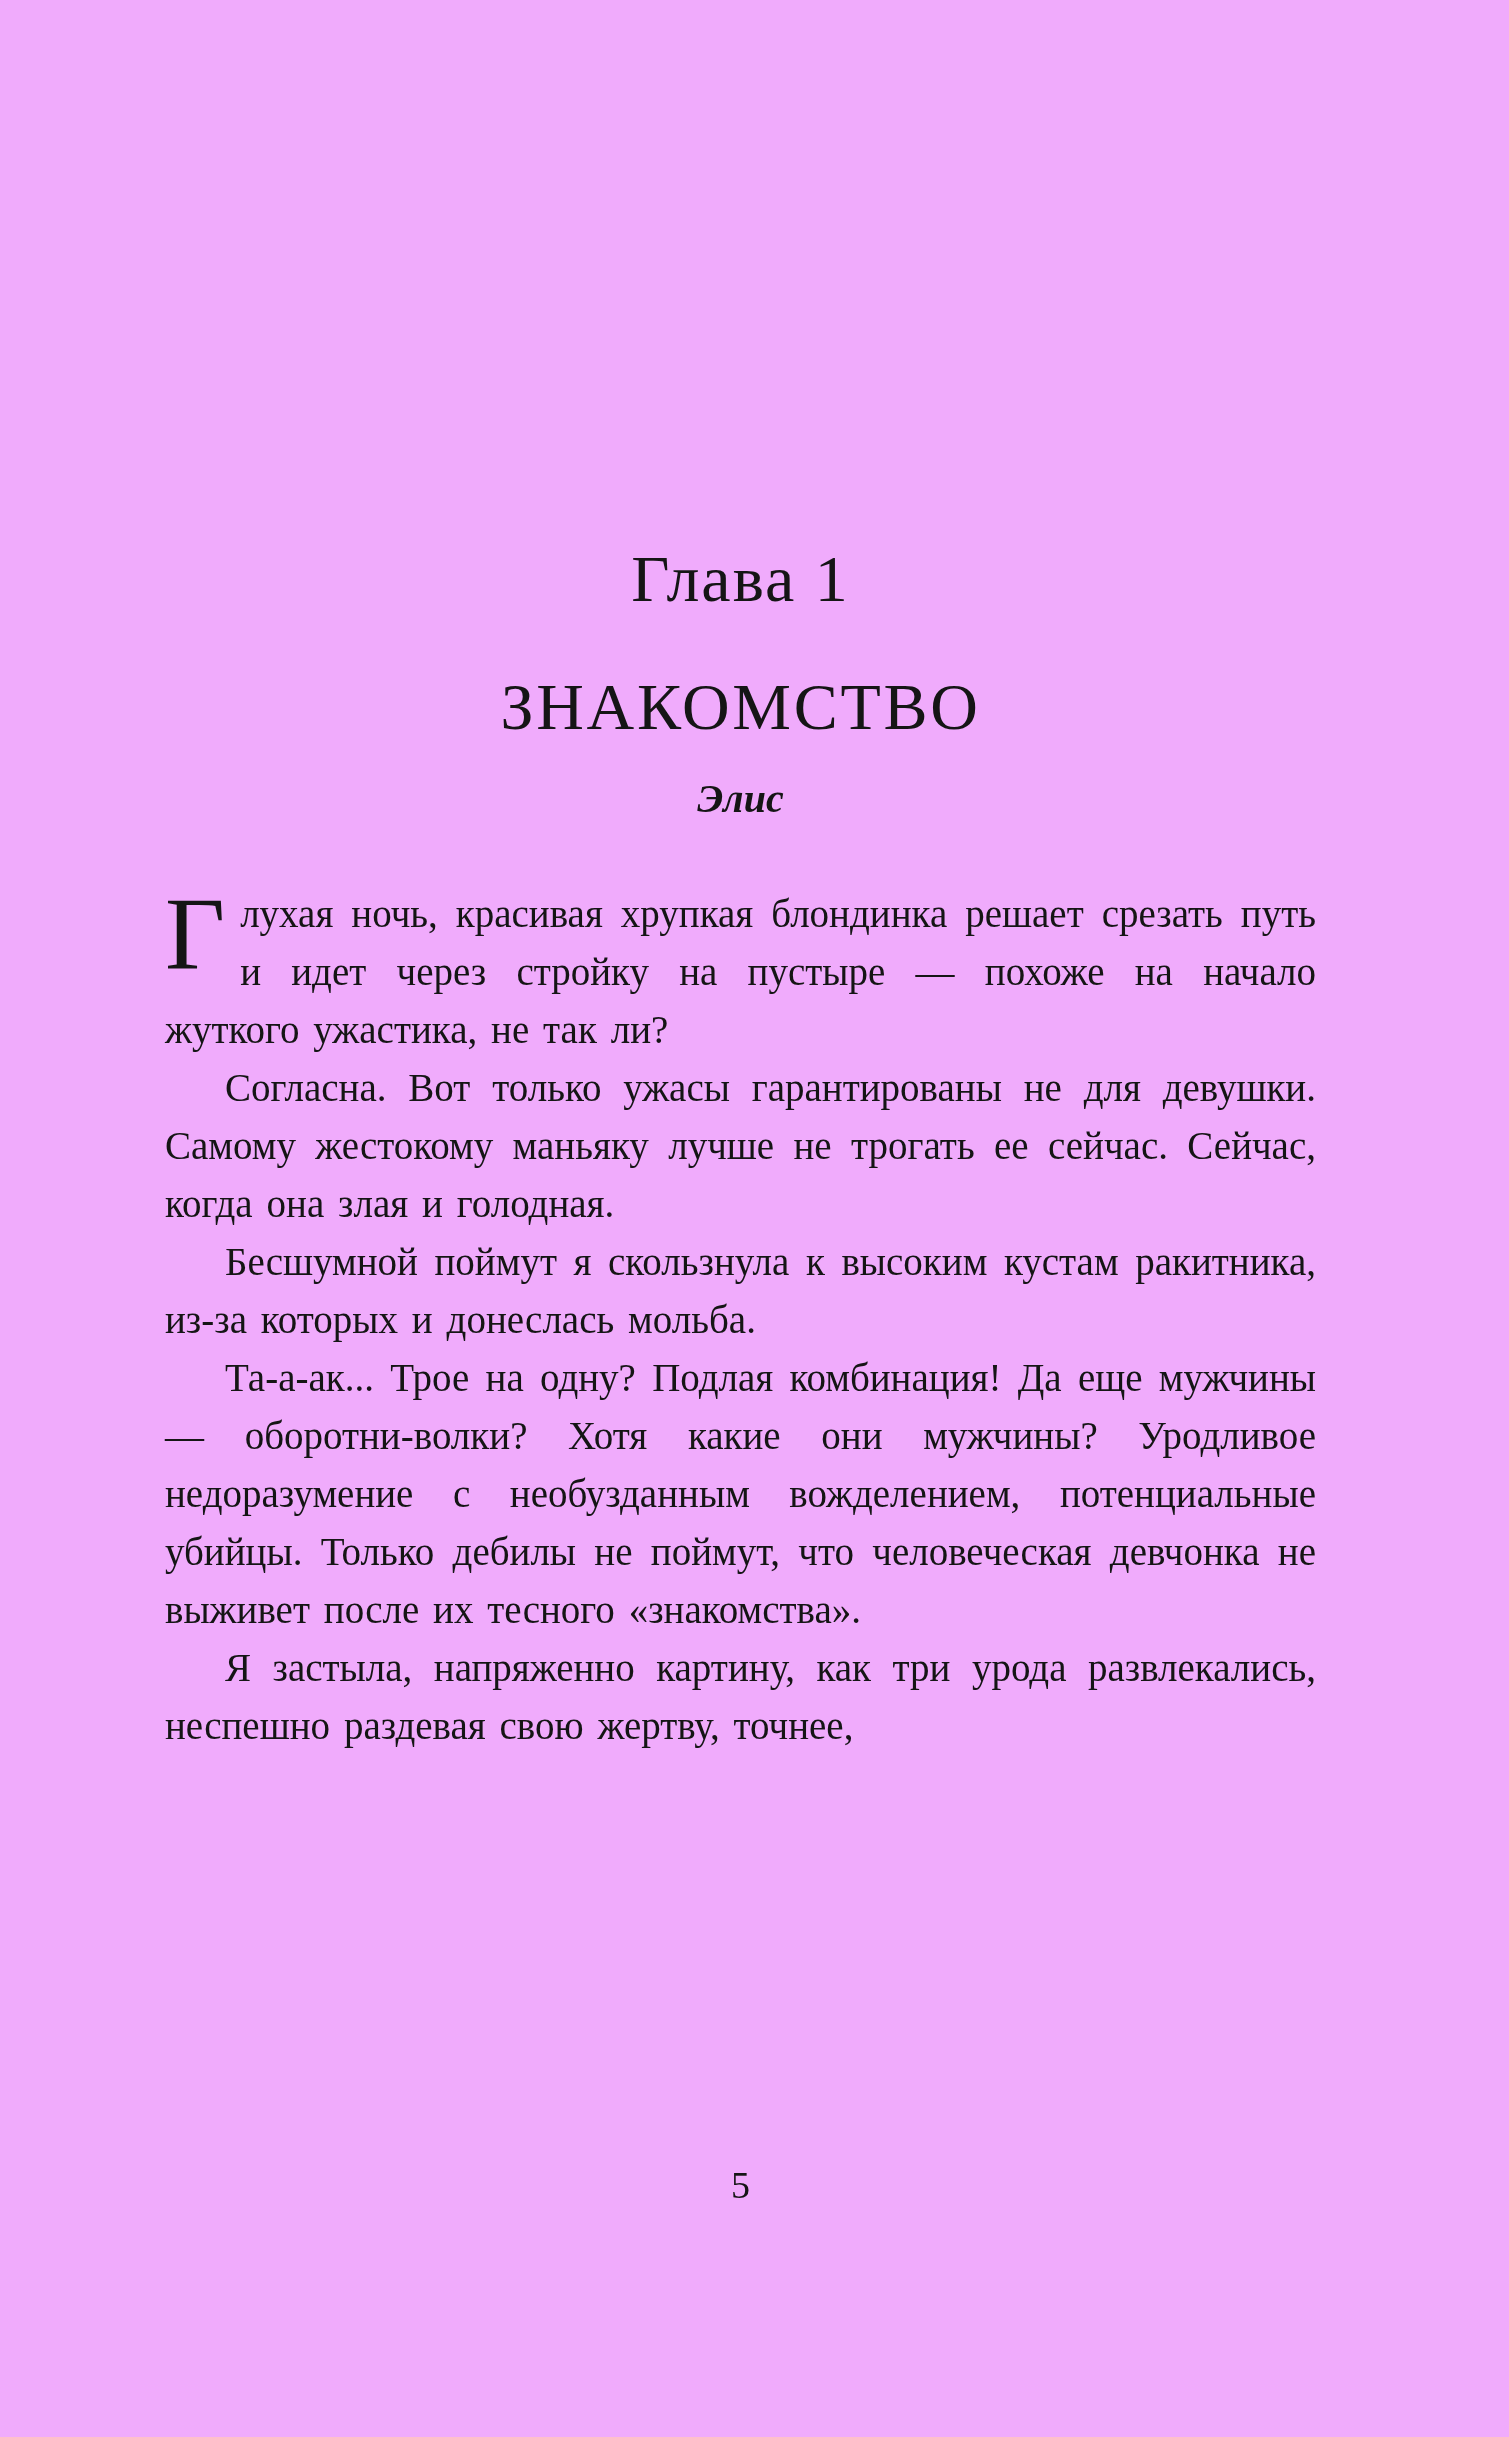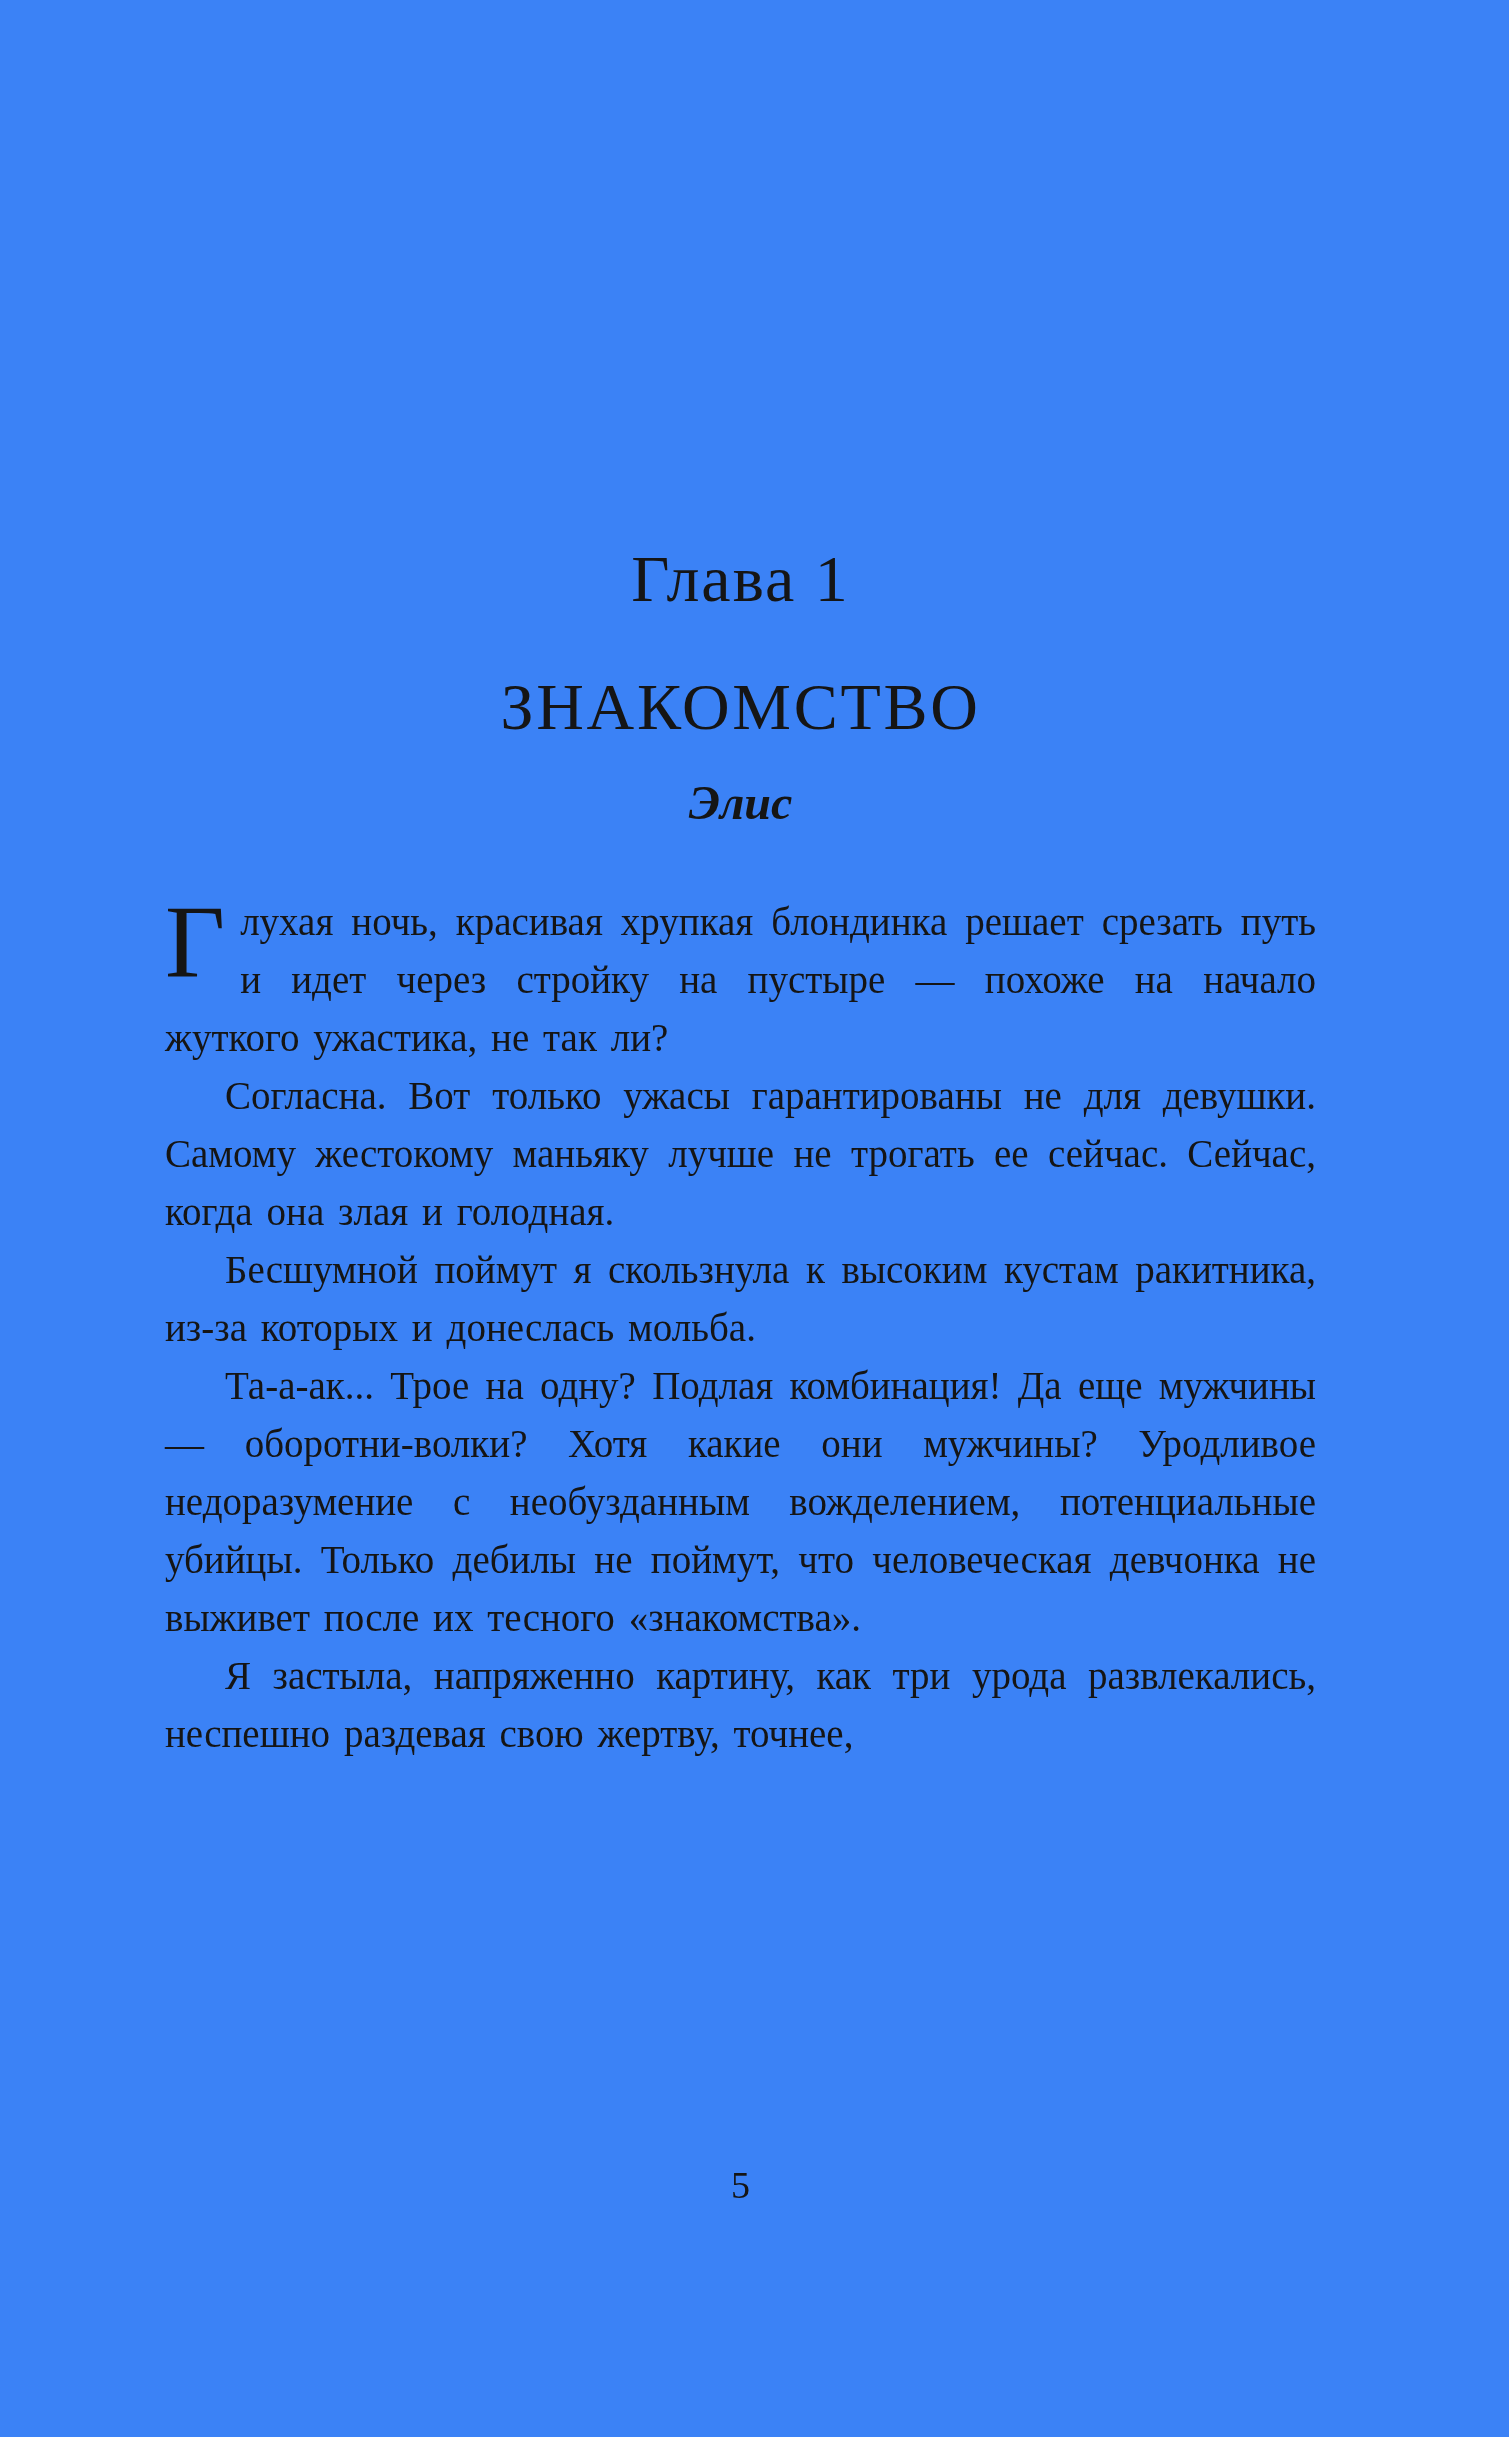--- a/index.html
+++ b/index.html
@@ -11,21 +11,21 @@
     width: 1509px;
     height: 2438px;
     font-family: "Liberation Serif", "DejaVu Serif", serif;
     color: #151515;
     position: relative;
     overflow: hidden;
   }
   .page {
     position: absolute;
     inset: 0;
-    background: #3b82f6;
+    background: #f0abfc;
     padding-left: 16px;
   }
   .content {
     position: absolute;
     left: 165px;
     top: 541px;
     width: 1151px;
   }
   .chapter-title {
     text-align: center;
@@ -37,21 +37,21 @@
   .section-heading {
     text-align: center;
     font-size: 66px;
     font-weight: 400;
     line-height: 74px;
     margin: 0 0 31px 0;
     letter-spacing: 2.7px;
   }
   .subtitle {
     text-align: center;
-    font-size: 48px;
+    font-size: 40px;
     font-style: italic;
     font-weight: 700;
     margin: 0 0 63px 0;
   }
   .body-text p {
     font-size: 39px;
     line-height: 58px;
     text-align: justify;
     margin: 0;
     text-indent: 60px;

